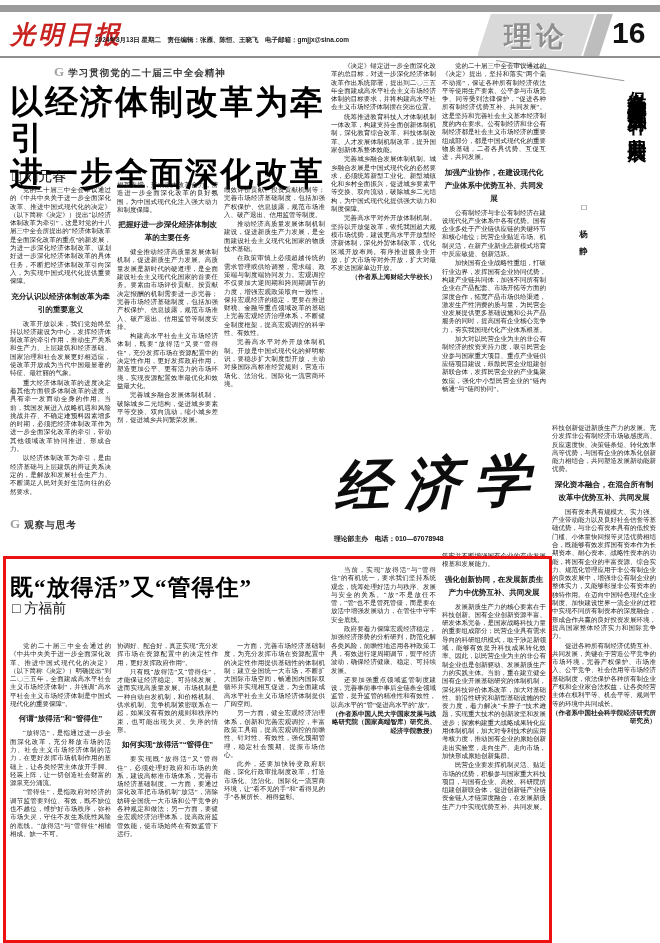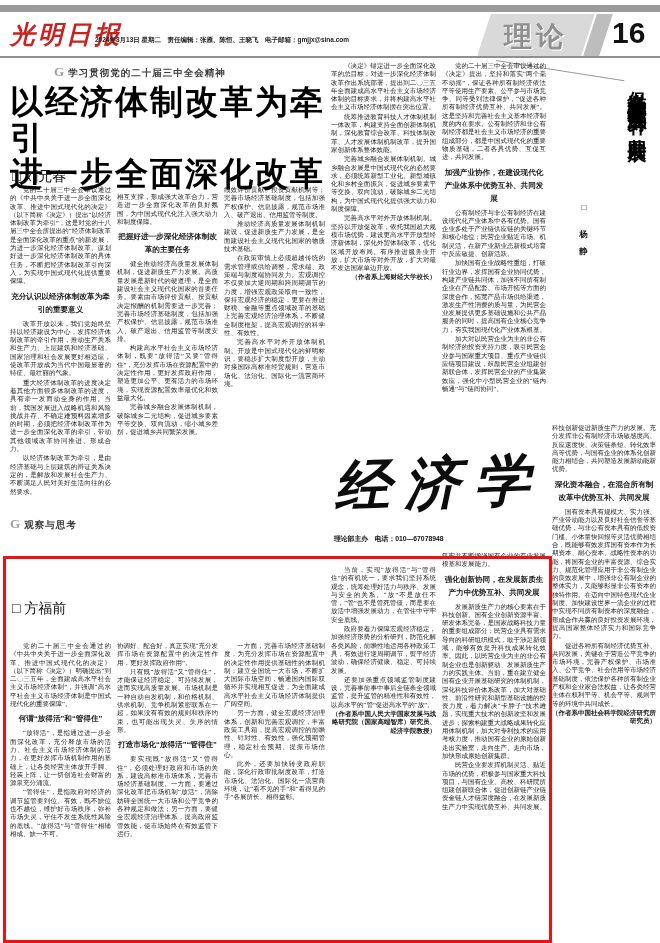--- a/index.html
+++ b/index.html
@@ -72,21 +72,21 @@
   </div>
   <div class="abs byline" style="left:12px;top:168px;">□ 刘元春</div>
 
   <div class="abs textcol" style="left:10px;top:186px;width:101px;height:348px;">
       <p class="p">党的二十届三中全会审议通过的《中共中央关于进一步全面深化改革、推进中国式现代化的决定》（以下简称《决定》）提出“以经济体制改革为牵引”，这是对党的十八届三中全会所提出的“经济体制改革是全面深化改革的重点”的新发展，为进一步深化经济体制改革、谋划好进一步深化经济体制改革的具体任务，不断把经济体制改革引向深入，为实现中国式现代化提供重要保障。</p>
       <h4 class="h">充分认识以经济体制改革为牵引的重要意义</h4>
       <p class="p">改革开放以来，我们党始终坚持以经济建设为中心，发挥经济体制改革的牵引作用，推动生产关系和生产力、上层建筑和经济基础、国家治理和社会发展更好相适应，使改革开放成为当代中国最显著的特征、最壮丽的气象。</p>
       <p class="p">重大经济体制改革的进度决定着其他方面很多体制改革的进度，具有牵一发而动全身的作用。当前，我国发展进入战略机遇和风险挑战并存、不确定难预料因素增多的时期，必须把经济体制改革作为进一步全面深化改革的牵引，带动其他领域改革协同推进、形成合力。</p>
       <p class="p">以经济体制改革为牵引，是由经济基础与上层建筑的辩证关系决定的，是解放和发展社会生产力、不断满足人民对美好生活向往的必然要求。</p>
     </div>
-  <div class="abs textcol" style="left:117px;top:193px;width:101px;height:348px;">
+  <div class="abs textcol" style="left:117px;top:181px;width:101px;height:348px;">
       <p class="pc">相互支撑，形成强大改革合力，营造进一步全面深化改革的良好氛围，为中国式现代化注入强大动力和制度保障。</p>
       <h4 class="h">把握好进一步深化经济体制改革的主要任务</h4>
       <p class="p">健全推动经济高质量发展体制机制，促进新质生产力发展。高质量发展是新时代的硬道理，是全面建设社会主义现代化国家的首要任务。要素由市场评价贡献、按贡献决定报酬的机制需要进一步完善；完善市场经济基础制度，包括加强产权保护、信息披露，规范市场准入、破产退出、信用监管等制度安排。</p>
       <p class="p">构建高水平社会主义市场经济体制，既要“放得活”又要“管得住”，充分发挥市场在资源配置中的决定性作用，更好发挥政府作用，塑造更加公平、更有活力的市场环境，实现资源配置效率最优化和效益最大化。</p>
       <p class="p">完善城乡融合发展体制机制，破除城乡二元结构，促进城乡要素平等交换、双向流动，缩小城乡差别，促进城乡共同繁荣发展。</p>
     </div>
   <div class="abs textcol" style="left:224px;top:186px;width:101px;height:348px;">
       <p class="pc">绩效评价贡献、投资贡献机制等；完善市场经济基础制度，包括加强产权保护、信息披露，规范市场准入、破产退出、信用监管等制度。</p>
       <p class="p">推动经济高质量发展体制机制建设，促进新质生产力发展，是全面建设社会主义现代化国家的物质技术基础。</p>
       <p class="p">在政策审慎上必须超越传统的需求管理或供给调整，需求端、政策端与制度端协同发力。宏观调控不仅要加大逆周期和跨周期调节的力度，增强宏观政策取向一致性，保持宏观经济的稳定，更要在推进财税、金融等重点领域改革的基础上完善宏观经济治理体系，不断健全制度框架，提高宏观调控的科学性、有效性。</p>
@@ -125,31 +125,32 @@
   <div class="abs textcol" style="left:552px;top:424px;width:104px;height:510px;">
       <p class="pc">科技创新促进新质生产力的发展。充分发挥非公有制经济市场敏感度高、反应速度快、决策链条短、转化效率高等优势，与国有企业的体系化创新能力相结合，共同塑造发展新动能新优势。</p>
       <h4 class="h">深化资本融合，在混合所有制改革中优势互补、共同发展</h4>
       <p class="p">国有资本具有规模大、实力强、产业带动能力以及良好社会信誉等基础优势，与非公有资本具有的低投资门槛、小体量快回报等灵活优势相结合，既能够有效发挥国有资本作为长期资本、耐心资本、战略性资本的功能，将国有企业的丰富资源、综合实力、规范化管理应用于非公有制企业的良效发展中，增强非公有制企业的整体实力，又能够彰显非公有资本的独特作用。在迈向中国特色现代企业制度、加快建设世界一流企业的过程中实现不同所有制资本的深度融合，形成合作共赢的良好投资发展环境，提高国家整体经济实力和国际竞争力。</p>
       <p class="p">促进各种所有制经济优势互补、共同发展，关键在于营造公平竞争的市场环境，完善产权保护、市场准入、公平竞争、社会信用等市场经济基础制度，依法保护各种所有制企业产权和企业家合法权益，让各类经营主体在权利平等、机会平等、规则平等的环境中共同成长。</p>
       <p class="note">（作者系中国社会科学院经济研究所研究员）</p>
     </div>
 
   <div class="abs kicker" style="left:10px;top:516px;"><span class="glogo">G</span><span>观察与思考</span></div>
 
+  <div class="abs hl3" style="left:10px;top:572px;width:330px;">既“放得活”又“管得住”</div>
   <div class="abs byline" style="left:12px;top:600px;">□ 方福前</div>
   <div class="abs textcol" style="left:10px;top:642px;width:101px;height:290px;">
       <p class="p">党的二十届三中全会通过的《中共中央关于进一步全面深化改革、推进中国式现代化的决定》（以下简称《决定》）明确提出“到二〇三五年，全面建成高水平社会主义市场经济体制”，并强调“高水平社会主义市场经济体制是中国式现代化的重要保障”。</p>
       <h4 class="h">何谓“放得活”和“管得住”</h4>
       <p class="p">“放得活”，是指通过进一步全面深化改革，充分释放市场的活力、社会主义市场经济体制的活力，在更好发挥市场机制作用的基础上，让各类经营主体放开手脚、轻装上阵，让一切创造社会财富的源泉充分涌流。</p>
       <p class="p">“管得住”，是指政府对经济的调节监管要到位、有效，既不缺位也不越位，维护好市场秩序，弥补市场失灵，守住不发生系统性风险的底线。“放得活”与“管得住”相辅相成、缺一不可。</p>
     </div>
   <div class="abs textcol" style="left:117px;top:642px;width:101px;height:290px;">
       <p class="pc">协调好、配合好，真正实现“充分发挥市场在资源配置中的决定性作用，更好发挥政府作用”。</p>
       <p class="p">只有既“放得活”又“管得住”，才能保证经济稳定、可持续发展，进而实现高质量发展。市场机制是一种自动自发机制，和价格机制、供求机制、竞争机制紧密联系在一起，如果没有有效的规则和秩序约束，也可能出现失灵、失序的情形。</p>
-      <h4 class="h">打造市场化“放得活”“管得住”</h4>
+      <h4 class="h">如何实现“放得活”“管得住”</h4>
       <p class="p">要实现既“放得活”又“管得住”，必须处理好政府和市场的关系，建设高标准市场体系，完善市场经济基础制度。一方面，要通过深化改革把市场机制“放活”，清除妨碍全国统一大市场和公平竞争的各种规定和做法；另一方面，要健全宏观经济治理体系，提高政府监管效能，使市场始终在有效监管下运行。</p>
     </div>
   <div class="abs textcol" style="left:224px;top:642px;width:101px;height:290px;">
       <p class="p">一方面，完善市场经济基础制度，为充分发挥市场在资源配置中的决定性作用提供基础性的体制机制；建立全国统一大市场，不断扩大国际市场空间，畅通国内国际双循环并实现相互促进，为全面建成高水平社会主义市场经济体制提供广阔空间。</p>
       <p class="p">另一方面，健全宏观经济治理体系，创新和完善宏观调控，丰富政策工具箱，提高宏观调控的前瞻性、针对性、有效性，强化预期管理，稳定社会预期、提振市场信心。</p>
       <p class="p">此外，还要加快转变政府职能，深化行政审批制度改革，打造市场化、法治化、国际化一流营商环境，让“看不见的手”和“看得见的手”各展所长、相得益彰。</p>
     </div>
   <div class="abs textcol" style="left:331px;top:566px;width:105px;height:366px;">
       <p class="p">当前，实现“放得活”与“管得住”的有机统一，要求我们坚持系统观念，统筹处理好活力与秩序、发展与安全的关系。“放”不是放任不管，“管”也不是管死管僵，而是要在放活中增强发展动力，在管住中守牢安全底线。</p>
       <p class="p">政府要着力保障宏观经济稳定，加强经济形势的分析研判，防范化解各类风险，前瞻性地运用各种政策工具，有效进行逆周期调节，熨平经济波动，确保经济健康、稳定、可持续发展。</p>

